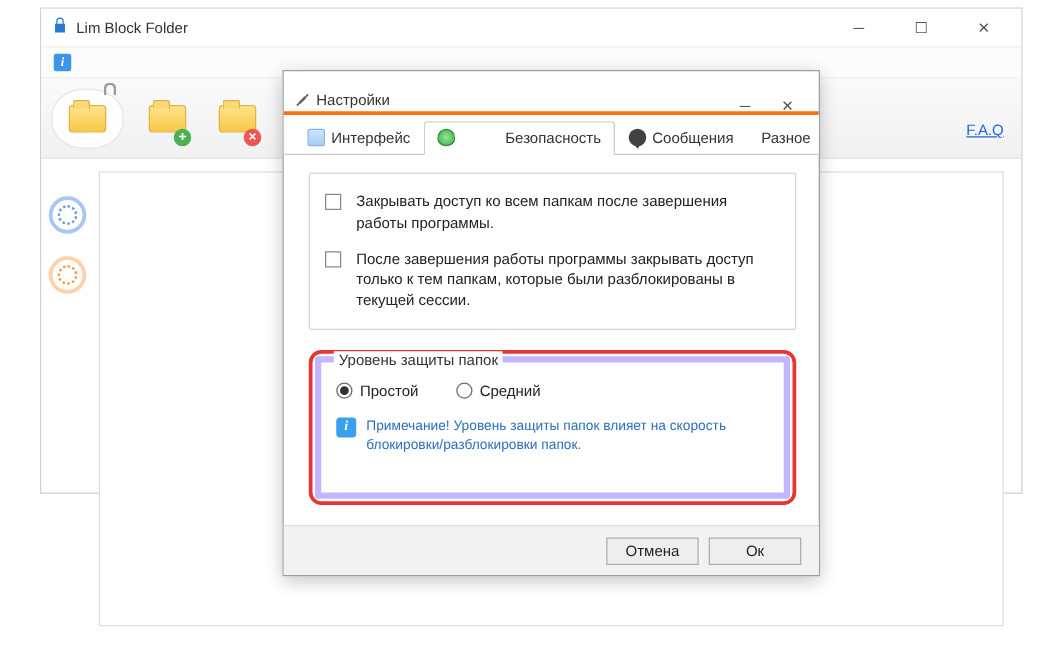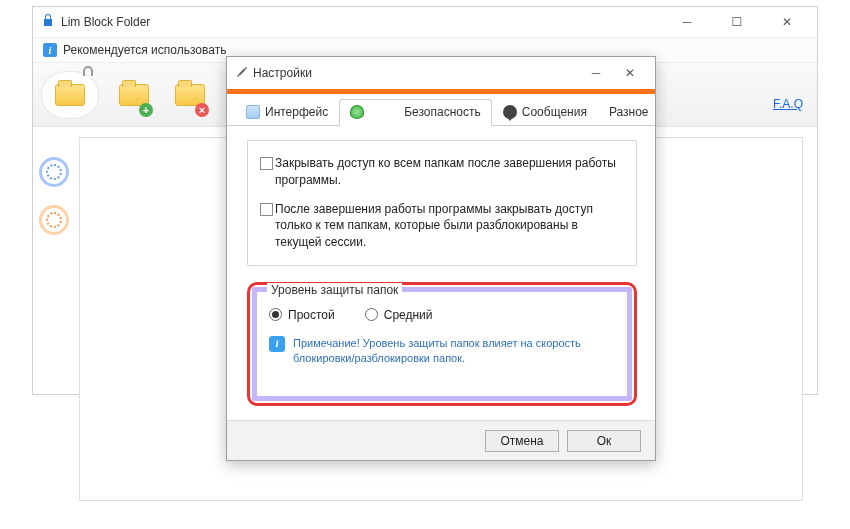--- a/index.html
+++ b/index.html
@@ -35,37 +35,37 @@
 .ring-icon { width: 30px; height: 30px; border-radius: 50%; position: relative; }
 .ring-blue { border: 3px solid #a7c5f5; }
 .ring-blue::after { content:''; position:absolute; inset:4px; border:2px dotted #6c97d8; border-radius:50%; }
 .ring-orange { border: 3px solid #ffd2a8; }
 .ring-orange::after { content:''; position:absolute; inset:4px; border:2px dotted #ee9a4a; border-radius:50%; }
 
 .main-panel { position: absolute; left: 46px; top: 10px; right: 14px; bottom: 14px; border: 1px solid #ddd; background: #fff; }
 
 
 .settings-window { position: absolute; top: 56px; left: 226px; width: 430px; height: 405px; background: #fff; border: 1px solid #9f9f9f; box-shadow: 0 4px 14px rgba(0,0,0,0.25); }
-.settings-titlebar { height: 28px; display: flex; align-items: center; padding: 16px 8px; border-bottom: 5px solid #f97316; }
+.settings-titlebar { height: 28px; display: flex; align-items: flex-start; padding: 16px 8px; border-bottom: 3px solid #f97316; }
 .settings-title { font-size: 12px; color: #333; margin-left: 4px; }
 .settings-winbtns { margin-left: auto; display: flex; }
 .settings-winbtns .win-btn { width: 34px; height: 24px; }
 
 .tabs-row { height: 32px; display: flex; align-items: flex-end; padding: 0 8px; border-bottom: 1px solid #ccc; background: #fff; }
 .tab { padding: 5px 10px 6px; font-size: 12px; color: #333; display: flex; align-items: flex-end; gap: 5px; border: 1px solid transparent; margin-bottom: -1px; }
 .tab.active { border: 1px solid #ccc; border-bottom: 1px solid #fff; background: #fff; border-radius: 3px 3px 0 0; gap: 40px;}
 .tab-icon { width: 14px; height: 14px; display: inline-block; }
 .ti-window { background: linear-gradient(#cde3f9,#a7cdf3); border: 1px solid #88b4e1; border-radius:2px; }
 .ti-shield { background: radial-gradient(circle,#9de29d,#35b135); border-radius: 50% 50% 50% 50% / 50% 50% 40% 40%; border:1px solid #2b8f2b;}
 .ti-bubble { background: #424242; border-radius: 50%; position:relative;}
 .ti-bubble::after{content:'';position:absolute;bottom:-2px;left:4px;width:0;height:0;border-left:3px solid transparent;border-right:3px solid transparent;border-top:4px solid #424242;}
 
 .settings-body { padding: 14px 18px 10px 20px; }
 .group-box { border: 1px solid #d6d6d6; border-radius: 2px; padding: 14px 12px 14px 12px; position: relative; margin-bottom: 16px; }
-.check-row { display: flex; align-items: flex-start; gap: 2px; margin-bottom: 12px; font-size: 12px; color: #222; line-height: 1.4;}
+.check-row { display: flex; align-items: flex-start; gap: 12px; margin-bottom: 12px; font-size: 12px; color: #222; line-height: 1.4;}
 .check-row:last-child { margin-bottom: 0; }
 .checkbox { width: 13px; height: 13px; border: 1px solid #8a8a8a; background: #fff; flex: 0 0 13px; margin-top: 2px;}
 
 .highlight-box { border: 3px solid #e73434; border-radius: 10px; padding: 2px; }
 .level-fieldset { border: 5px solid #c4b5fd; border-radius: 2px; padding: 16px 12px 29px; position: relative; }
 .level-legend { position: absolute; top: -9px; left: 10px; background: #fff; padding: 0 4px; font-size: 12px; color: #333; }
 .radio-row { display: flex; gap: 30px; margin-bottom: 14px; align-items:center;}
 .radio-item { display: flex; align-items: center; gap: 6px; font-size: 12px; color: #222; }
 .radio { width: 13px; height: 13px; border: 1px solid #6a6a6a; border-radius: 50%; display: inline-flex; align-items:center; justify-content:center; background:#fff;}
 .radio.checked::after { content:''; width: 7px; height: 7px; background: #333; border-radius: 50%; }
@@ -90,21 +90,20 @@
     <span class="main-title">Lim Block Folder</span>
     <div class="win-controls">
       <div class="win-btn">─</div>
       <div class="win-btn">☐</div>
       <div class="win-btn">✕</div>
     </div>
   </div>
 
   <div class="info-bar">
     <span class="info-icon-sq">i</span>
-    <span>Рекомендуется использовать</span>
   </div>
 
   <div class="toolbar-area">
     <div class="tool-btn tb1">
       <span class="folder-shape"></span>
       <span class="padlock-open"></span>
     </div>
     <div class="tool-btn tb2">
       <span class="folder-shape"></span>
       <span class="badge">+</span>

